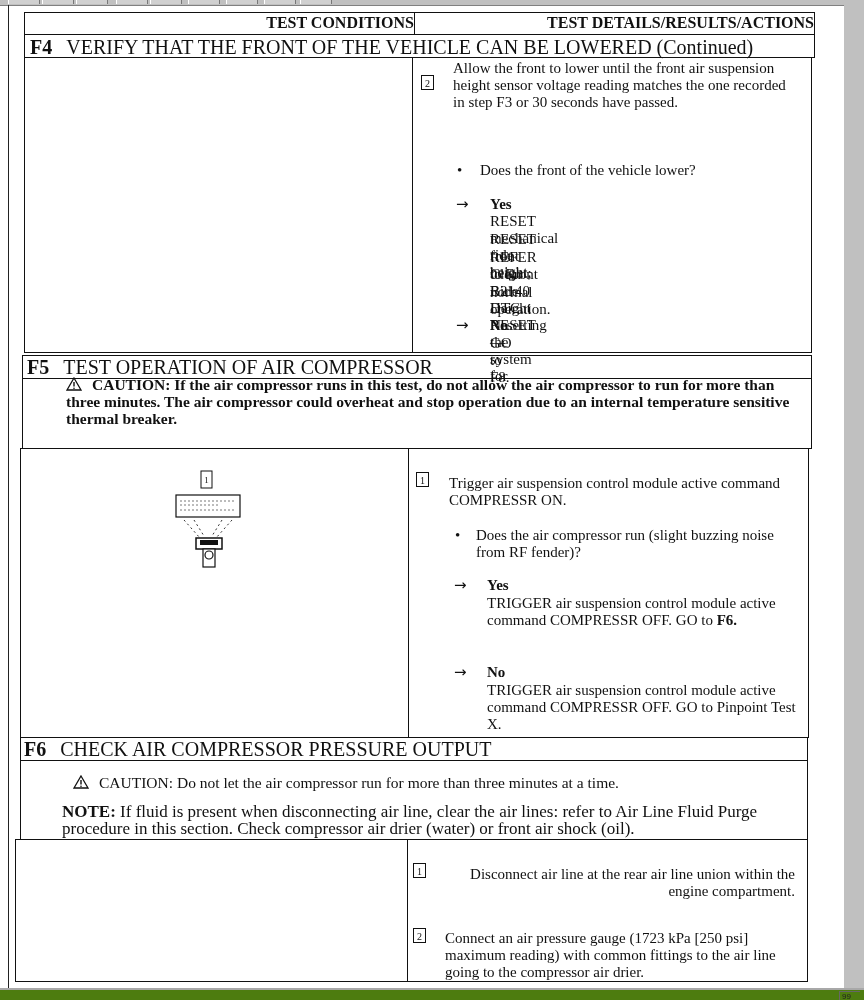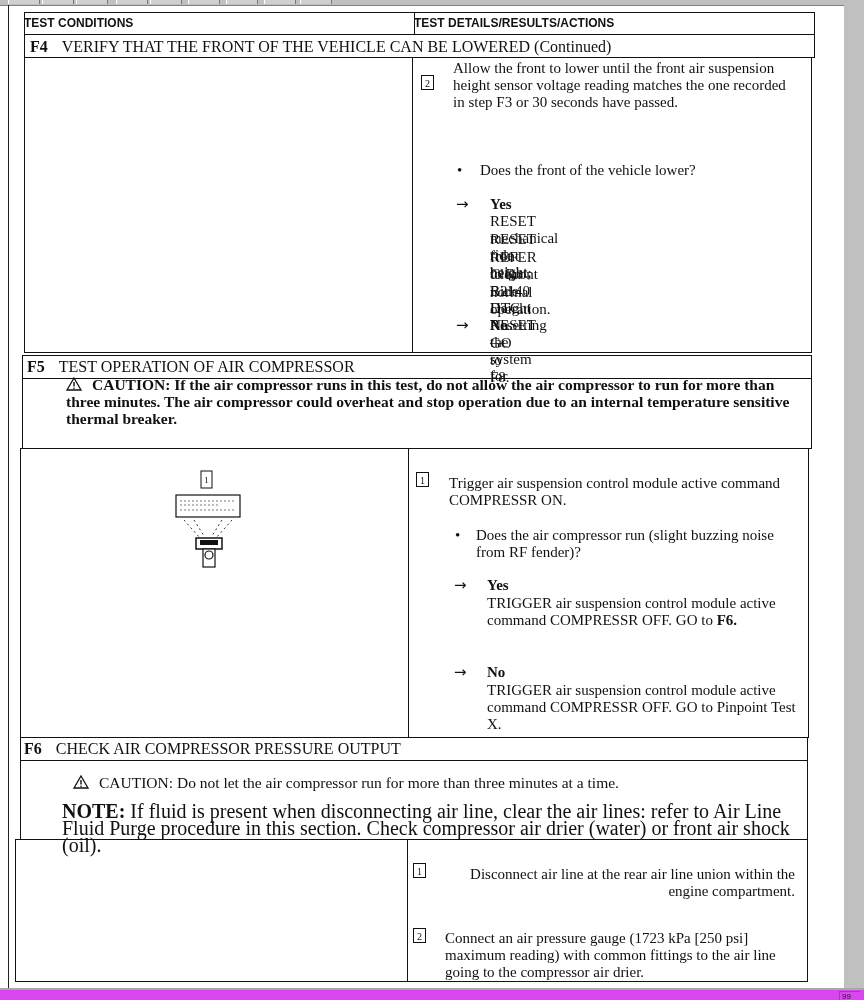--- a/index.html
+++ b/index.html
@@ -19,39 +19,39 @@
     background: #d0d0d0; border-right: 1px solid #777; border-left: 1px solid #fff;
   }
   
   .scroll-area {
     position: absolute; right: 0; top: 5px; width: 20px; height: 985px;
     background: #c0c0c0;
   }
   
   .statusbar {
     position: absolute; left: 0; bottom: 0; width: 864px; height: 10px;
-    background: #d946ef; border-top: 2px solid #a8a8a8;
+    background: #4d7c0f; border-top: 2px solid #a8a8a8;
   }
   .statusbar .zoom-box {
     position: absolute; right: 4px; top: 1px; width: 18px; height: 9px;
     border-left: 1px solid #666; border-top: 1px solid #666;
     font-family: "Liberation Sans", sans-serif; font-size: 8px; line-height: 9px;
     color: #222; padding-left: 2px; overflow: hidden;
   }
   .page-edge { position: absolute; left: 8px; top: 5px; width: 1px; height: 985px; background: #222; }
 
   .doc { position: absolute; left: 0; top: 0; }
   .box { position: absolute; border: 1px solid #111; box-sizing: border-box; }
   .vline { position: absolute; width: 1px; background: #111; }
   .hdr-cell {
-    position: absolute; font-family: Liberation Sans, sans-serif; font-weight: bold;
-    font-size: 12px; text-align: left; line-height: 20px;
+    position: absolute; font-family: Liberation Serif, serif; font-weight: bold;
+    font-size: 16px; text-align: right; line-height: 20px;
   }
   .section-title {
-    position: absolute; font-size: 16px; line-height: 18px; white-space: nowrap;
+    position: absolute; font-size: 20px; line-height: 18px; white-space: nowrap;
   }
   .section-title .sid { font-weight: bold; margin-right: 14px; }
   .caution {
     position: absolute; font-size: 15.5px; line-height: 17px;
   }
   .caution b { font-weight: bold; }
   .warn-icon { display: inline-block; width: 16px; height: 14px; margin-right: 10px; vertical-align: -1px; }
   .txt { position: absolute; font-size: 15px; line-height: 17px; }
   .stepbox {
     position: absolute; width: 13px; height: 15px; border: 1px solid #111;
@@ -166,21 +166,21 @@
   </div>
 
   <div class="box" style="left:20px; top:760px; width:788px; height:80px;"></div>
   <div class="caution" style="left:73px; top:774px; width:720px;">
     <svg class="warn-icon" viewBox="0 0 16 14">
         <path d="M8 1 L15 13 L1 13 Z" fill="none" stroke="#111" stroke-width="1.3"></path>
         <path d="M8 5 L8 9.5" stroke="#111" stroke-width="1.4"></path>
         <circle cx="8" cy="11.3" r="0.8" fill="#111"></circle>
       </svg><span>CAUTION:</span> <span>Do not let the air compressor run for more than three minutes at a time.</span>
   </div>
-  <div class="txt" style="left:62px; top:803px; width:730px; font-size:20px;">
+  <div class="txt" style="left:62px; top:803px; width:730px; font-size:17px;">
     <b>NOTE:</b> <span>If fluid is present when disconnecting air line, clear the air lines: refer to Air Line Fluid Purge procedure in this section. Check compressor air drier (water) or front air shock (oil).</span>
   </div>
 
   <div class="box" style="left:15px; top:839px; width:793px; height:143px;"></div>
   <div class="vline" style="left:407px; top:839px; height:143px;"></div>
 
   <div class="stepbox" style="left:413px; top:863px;">1</div>
   <div class="txt" style="left:445px; top:866px; width:350px;text-align:right;">Disconnect air line at the rear air line union within the engine compartment.</div>
   <div class="stepbox" style="left:413px; top:928px;">2</div>
   <div class="txt" style="left:445px; top:930px; width:352px;">Connect an air pressure gauge (1723 kPa [250 psi] maximum reading) with common fittings to the air line going to the compressor air drier.</div>

